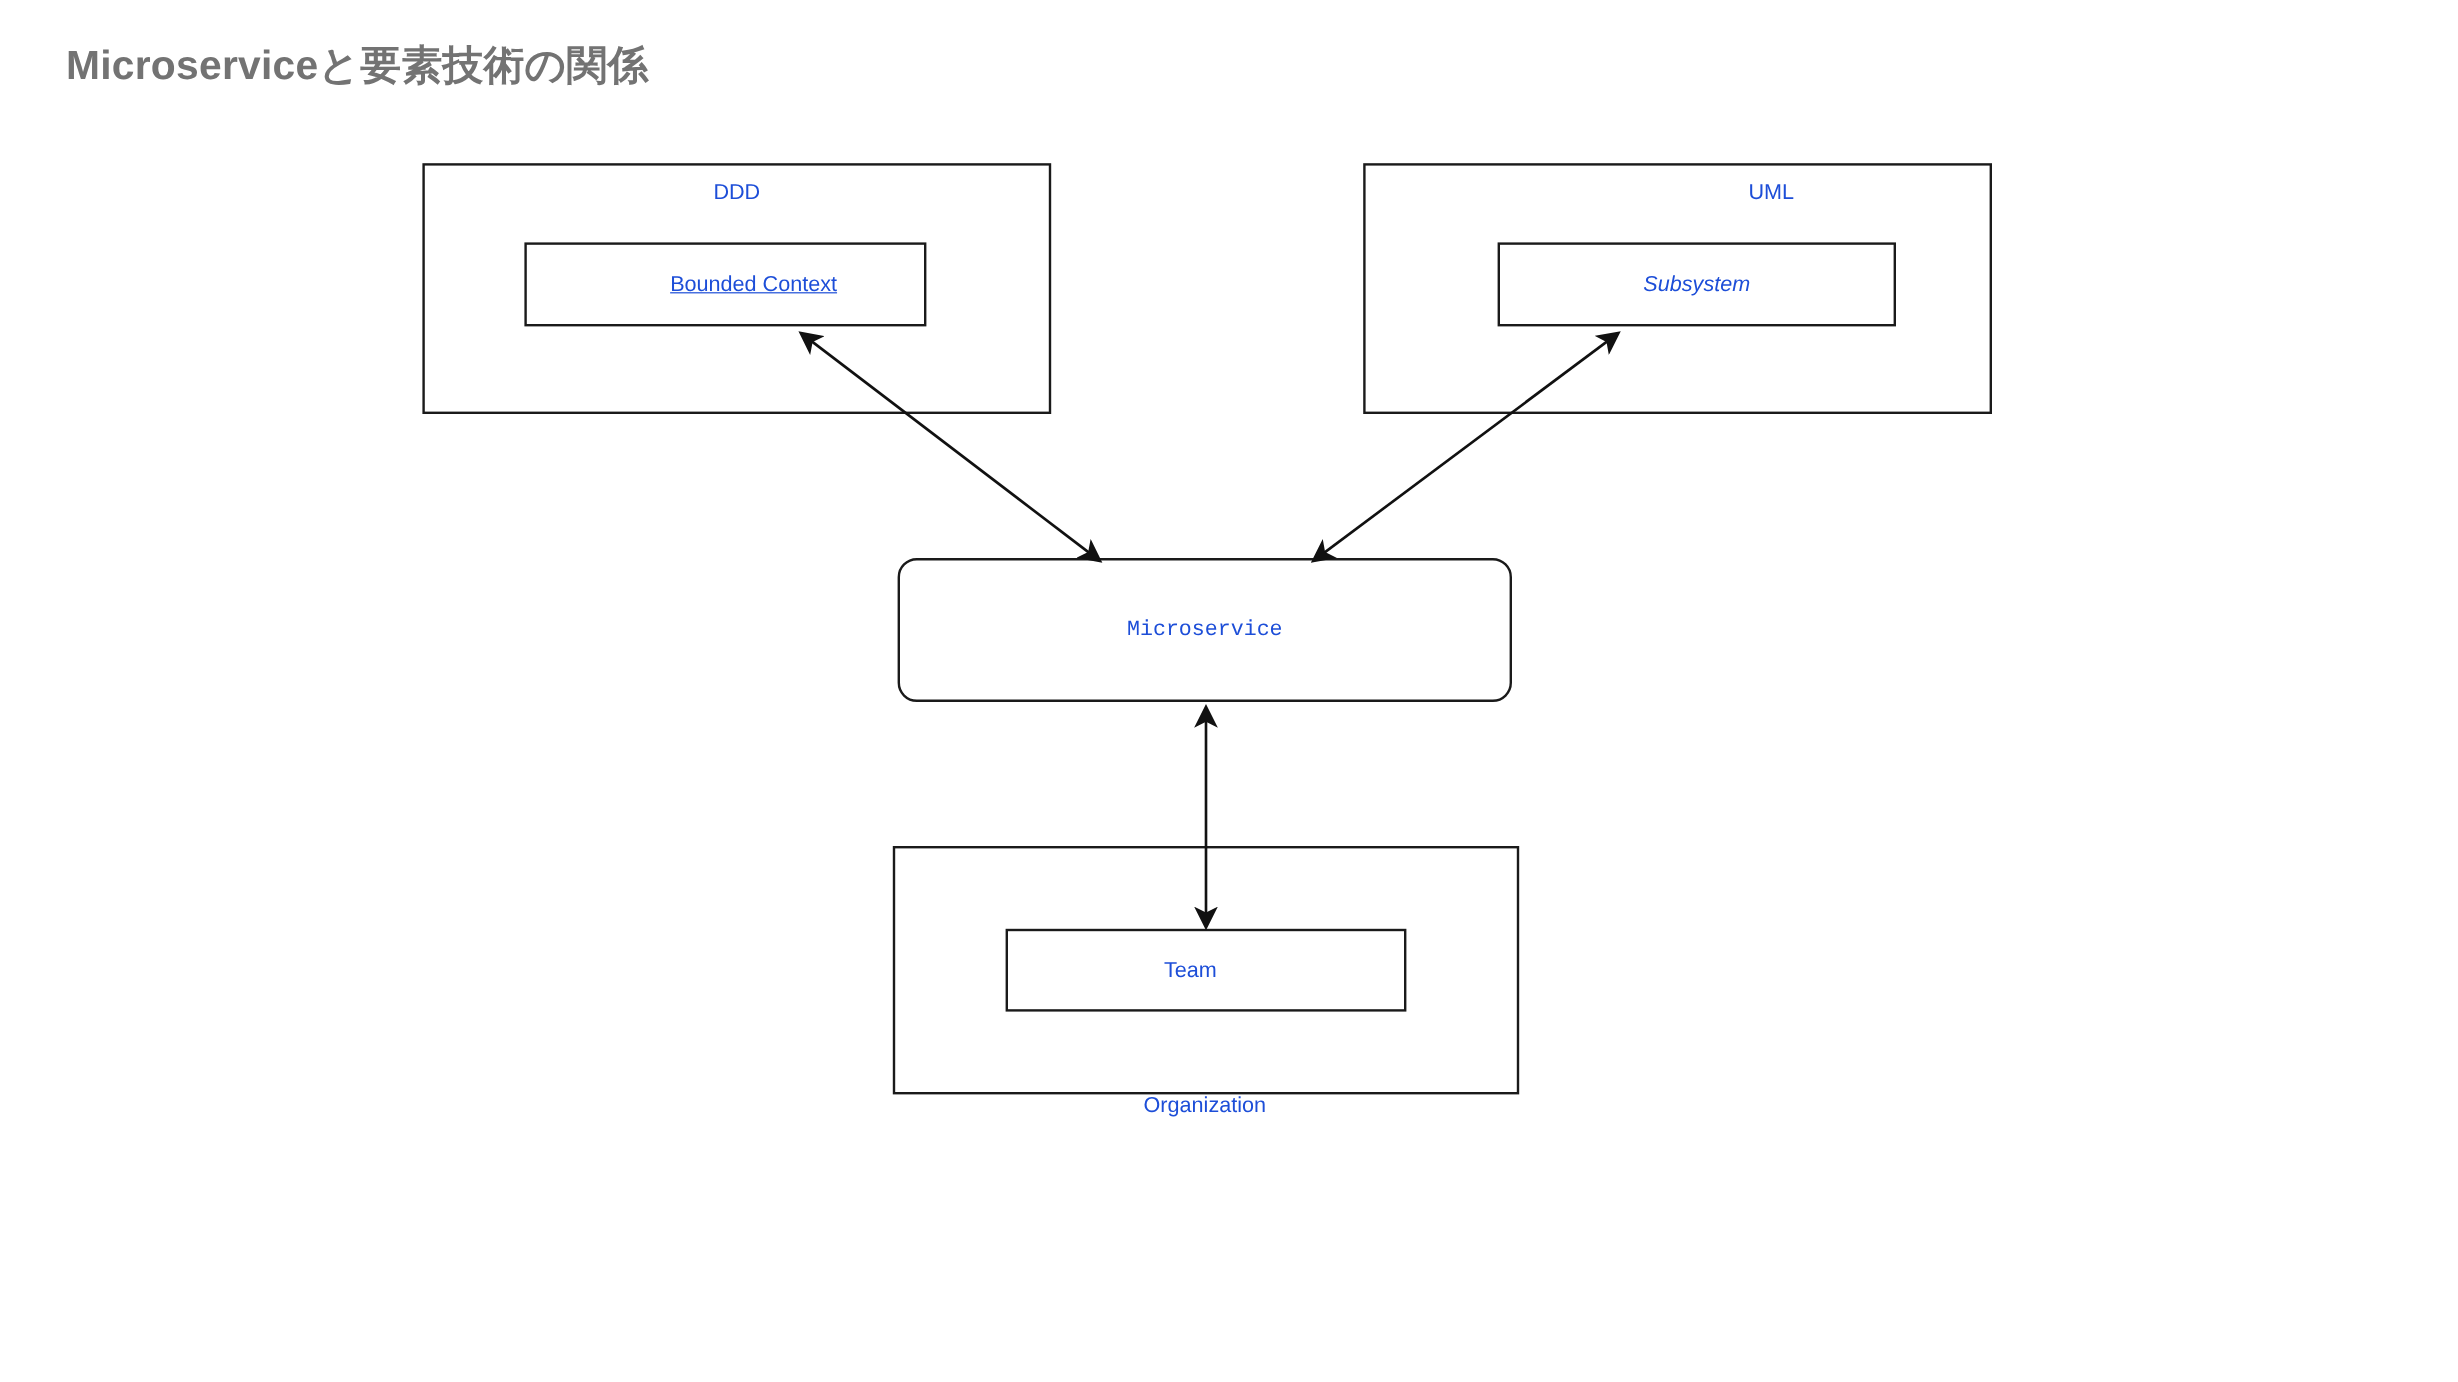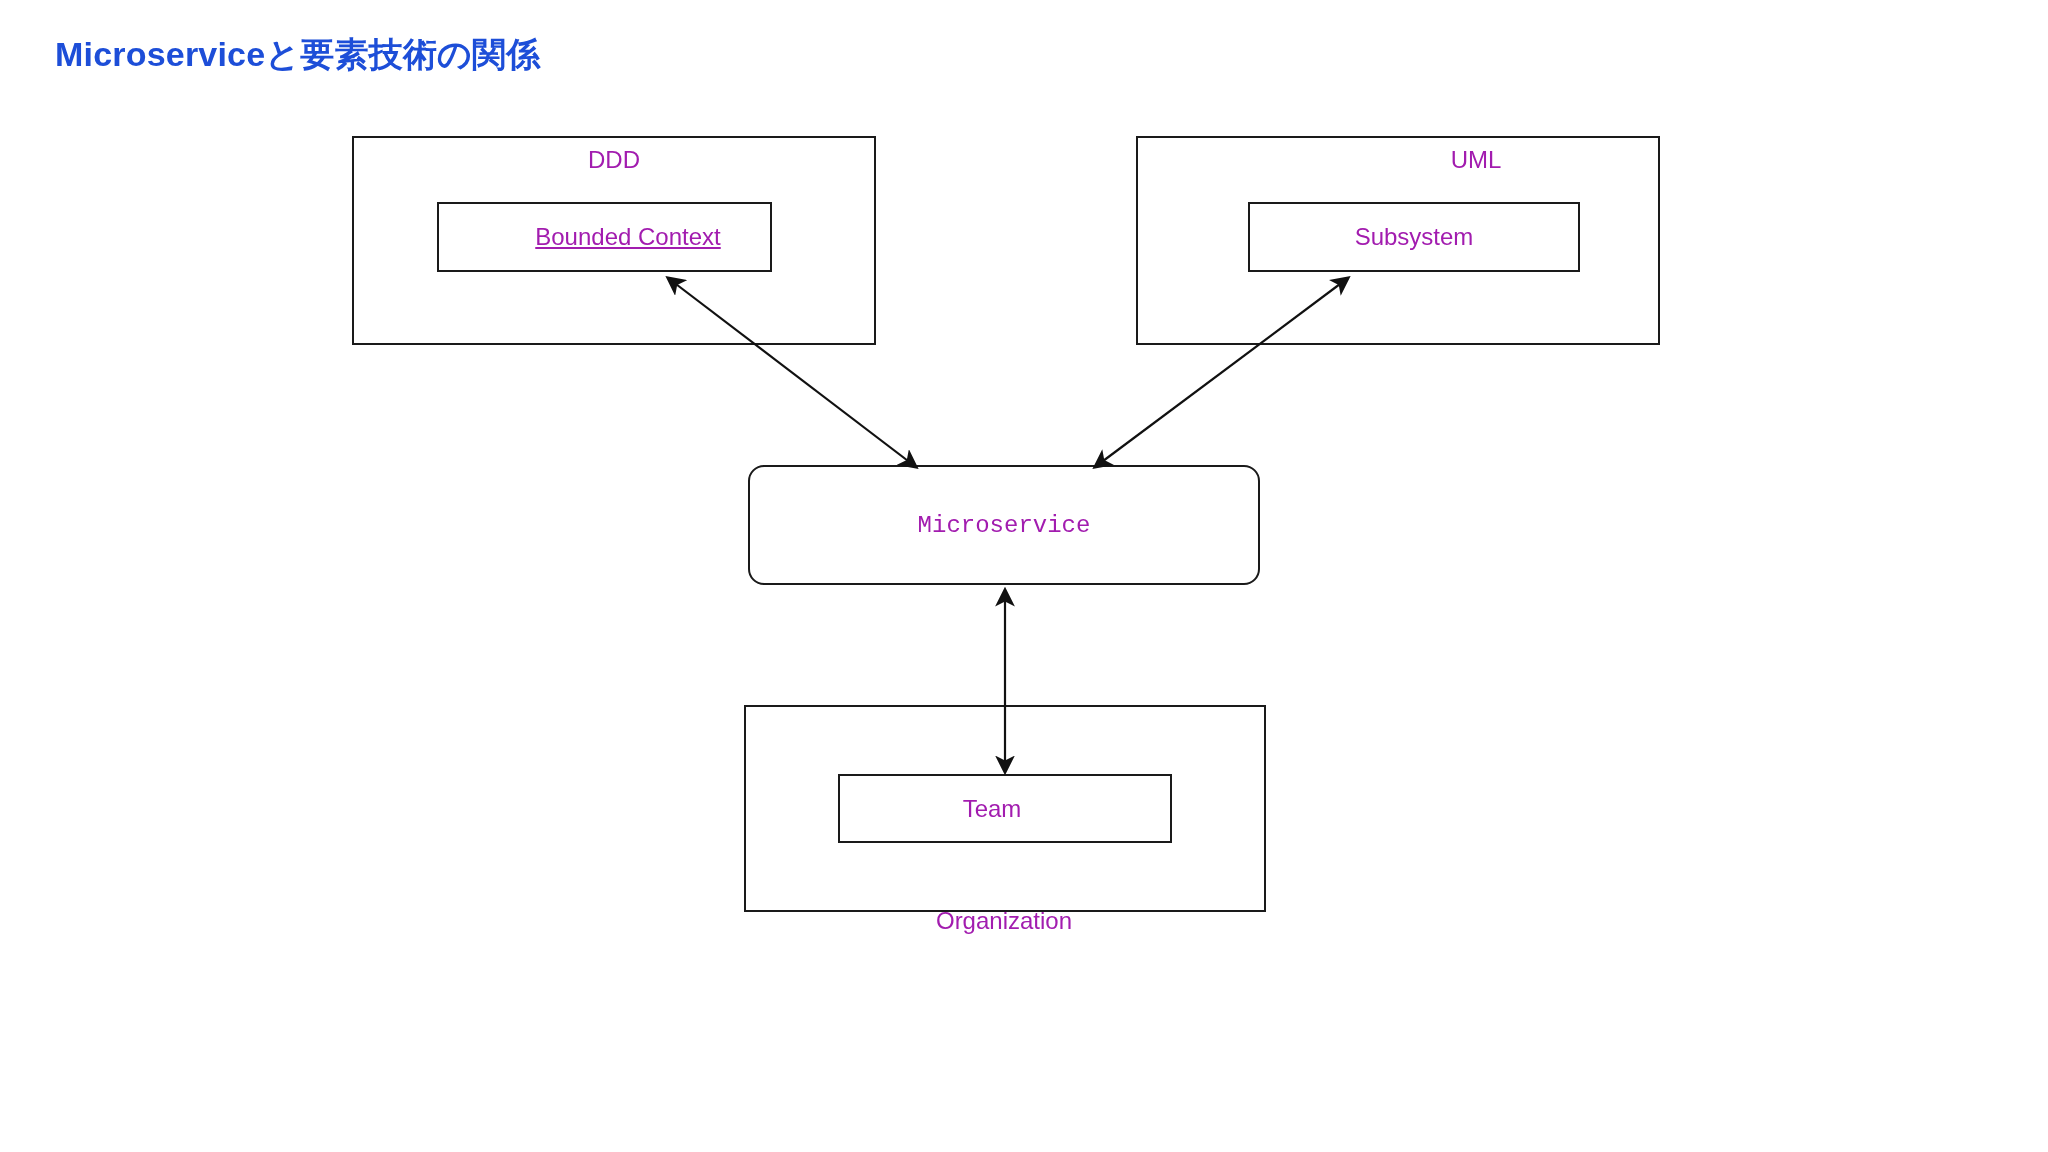--- a/index.html
+++ b/index.html
@@ -22,41 +22,41 @@
     width: 2048px;
     height: 1152px;
   }
   .page-title {
     position: absolute;
     left: 55px;
     top: 32px;
     font-size: 34px;
     font-weight: bold;
     letter-spacing: 0.2px;
-    color: #1d4ed8;
+    color: #737373;
     white-space: nowrap;
   }
   .diagram-layer {
     position: absolute;
     left: 0;
     top: 0;
     width: 2048px;
     height: 1152px;
   }
   .node {
     position: absolute;
     box-sizing: border-box;
     background: #ffffff;
     border: 2px solid #1a1a1a;
   }
   .node-label {
     position: absolute;
     white-space: nowrap;
-    font-size: 24px;
-    color: #a21caf;
+    font-size: 18px;
+    color: #1d4ed8;
     text-align: left;
     transform: translate(-50%, -50%);
   }
   .outer-ddd {
     left: 352px;
     top: 136px;
     width: 524px;
     height: 209px;
   }
   .outer-uml {
@@ -123,21 +123,21 @@
     <div class="node outer-ddd"></div>
     <div class="node-label" style="left:614px; top:160px;">DDD</div>
 
     <div class="node inner-bounded-context"></div>
     <div class="node-label" style="left:628px; top:237px;text-decoration:underline;">Bounded Context</div>
 
     <div class="node outer-uml"></div>
     <div class="node-label" style="left:1476px; top:160px;">UML</div>
 
     <div class="node inner-subsystem"></div>
-    <div class="node-label" style="left:1414px; top:237px;">Subsystem</div>
+    <div class="node-label" style="left:1414px; top:237px;font-style:italic;">Subsystem</div>
 
     <div class="node node-microservice"></div>
     <div class="node-label" style="left:1004px; top:525px;font-family:Liberation Mono, monospace;">Microservice</div>
 
     <div class="node outer-organization"></div>
     <div class="node-label" style="left:1004px; top:921px;">Organization</div>
 
     <div class="node inner-team"></div>
     <div class="node-label" style="left:992px; top:809px;">Team</div>
 

